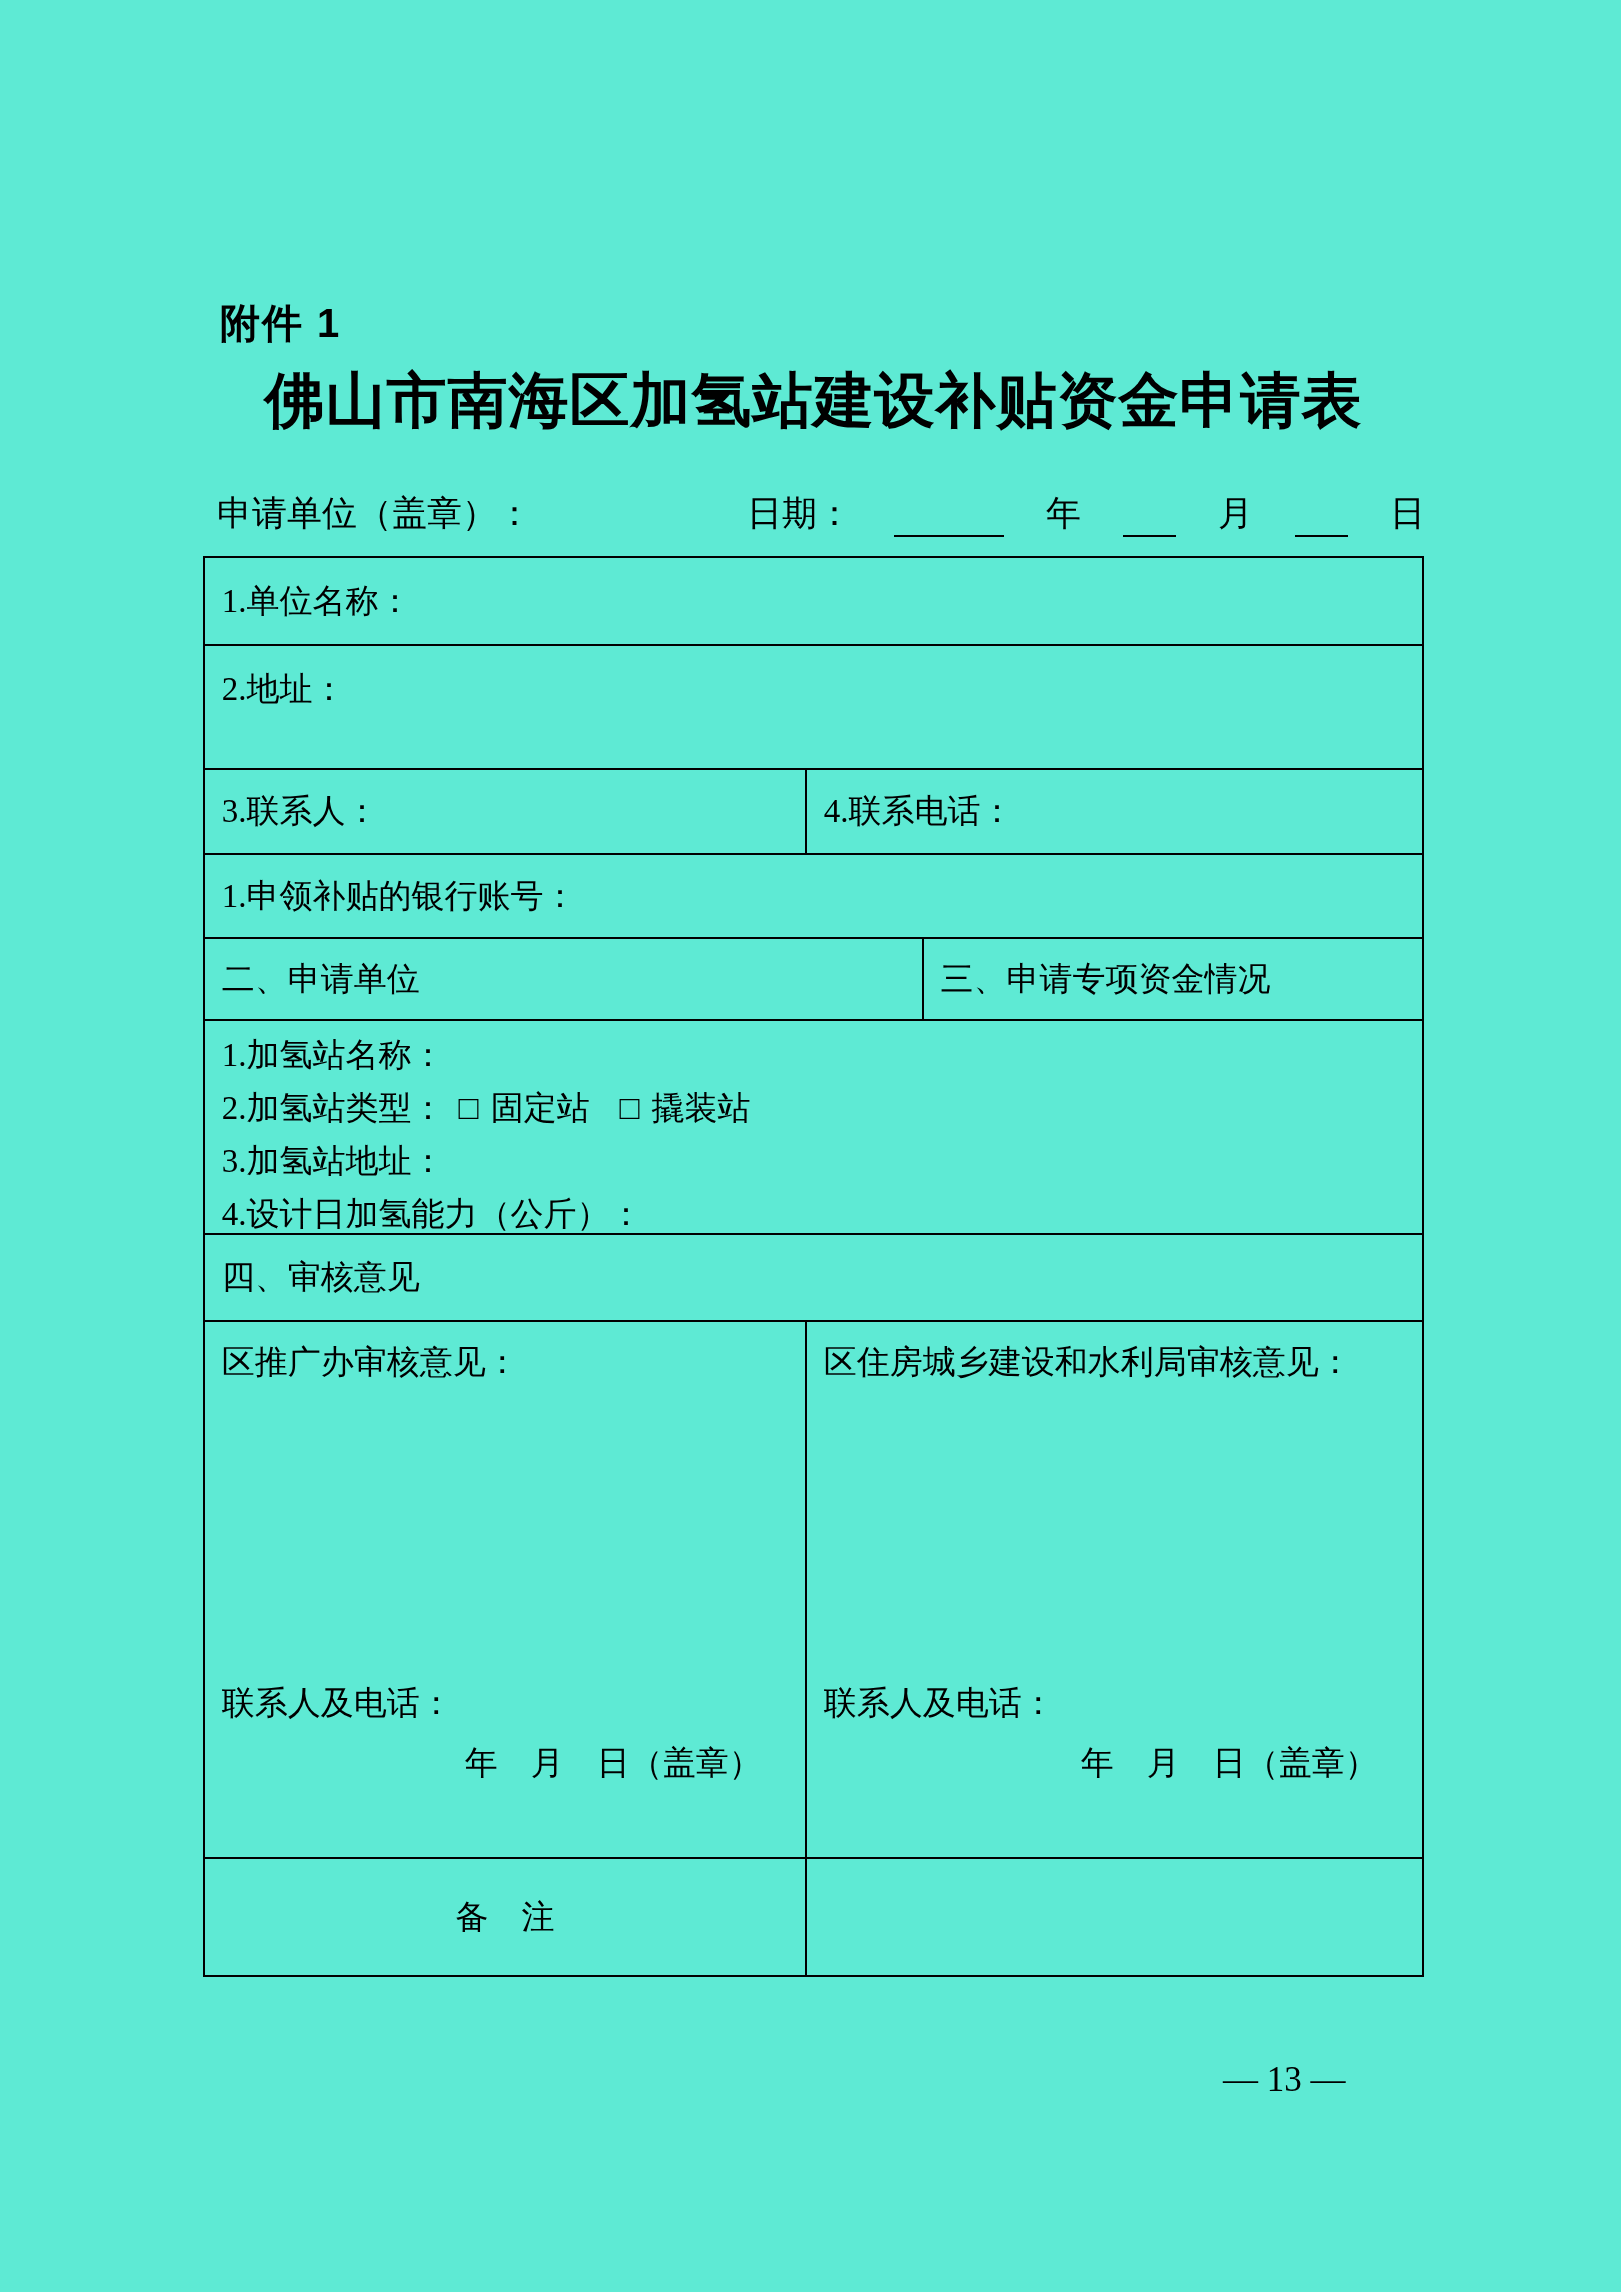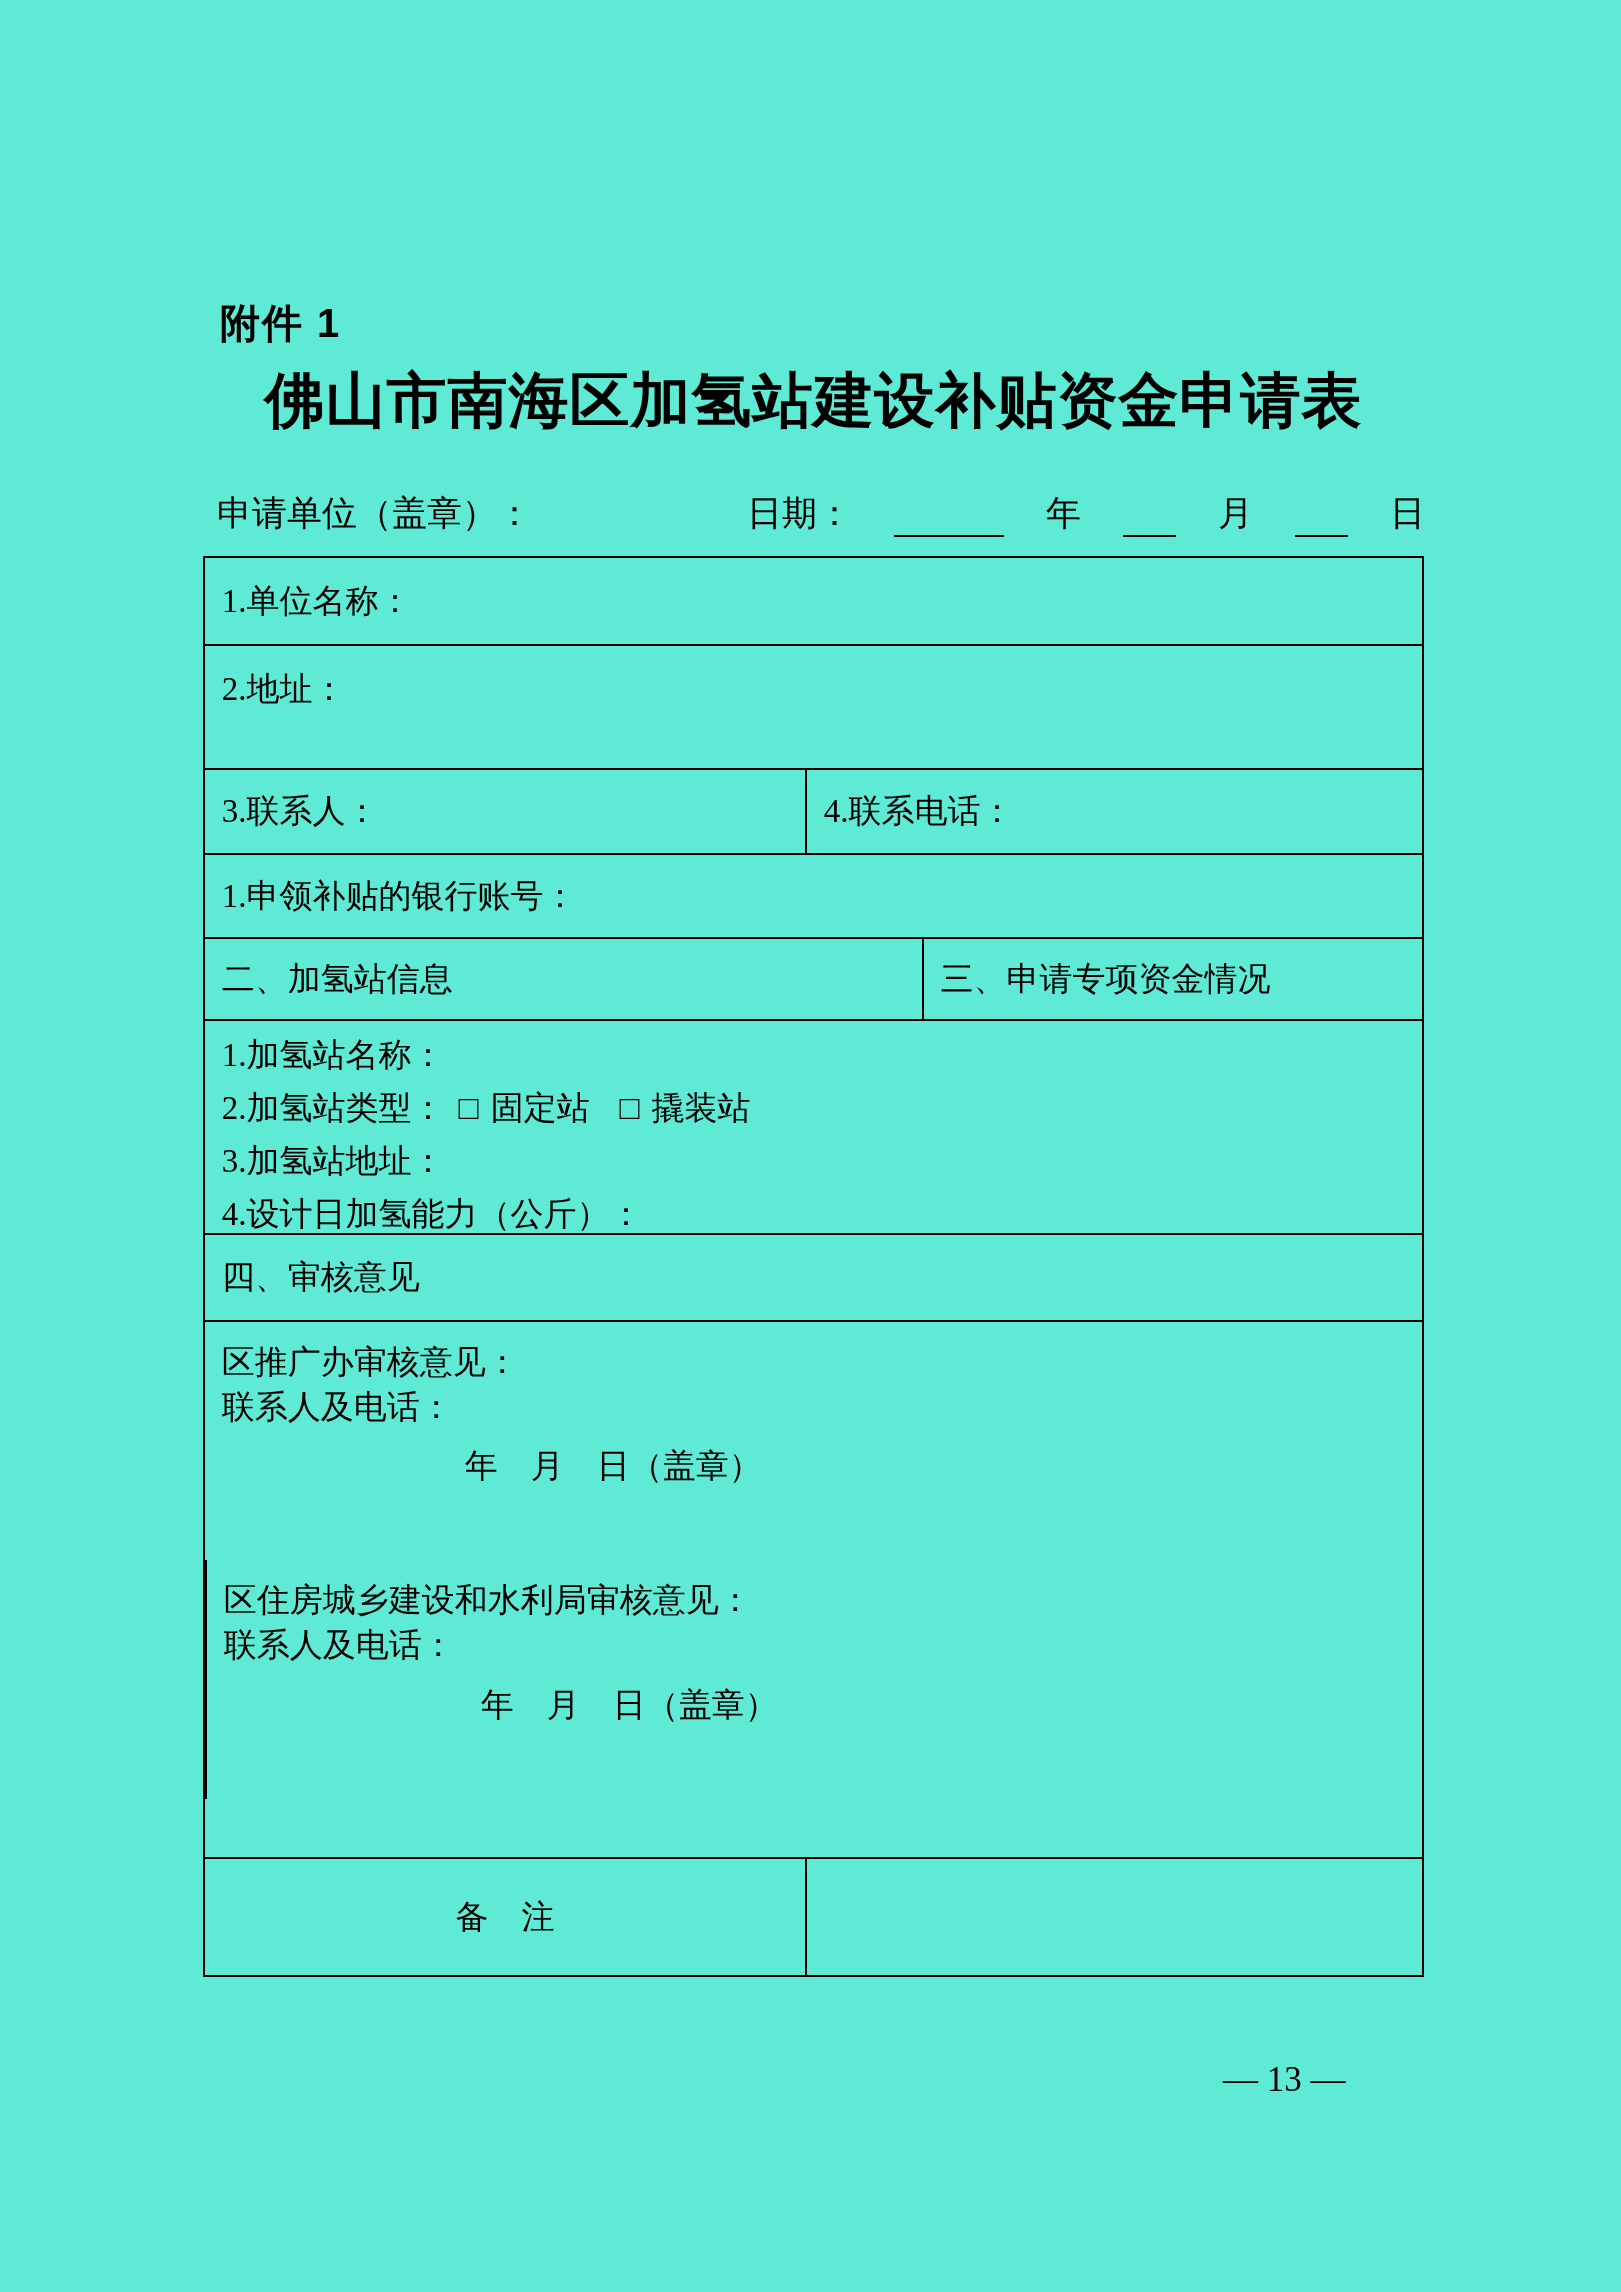--- a/index.html
+++ b/index.html
@@ -71,21 +71,21 @@
   .split59r { width: 41.1%; flex: none; border-left: 2px solid #000; }
 
   .h-r1 { height: 74px; }
   .h-r2 { height: 86px; }
   .h-r3 { height: 88px; }
   .h-r4 { height: 85px; margin-top: 36px; }
   .h-r5 { height: 84px; }
   .h-r6 { height: 82px; }
   .h-r7 { height: 214px; }
   .h-r8 { height: 87px; }
-  .h-r9 { height: 537px; flex-direction: column; }
+  .h-r9 { height: 537px; }
   .h-r10 { height: 118px; }
 
   .station-details { display: block; padding: 7.8px 16.7px 0; }
   .station-details .line { line-height: 53px; white-space: nowrap; }
   .checkbox { display: inline-block; margin: 0 3.9px 0 5.9px; }
   .checkbox.second { margin-left: 21.6px; }
   .subsidy-cell { align-items: flex-start; padding-top: 12.7px; }
 
   .review-cell {
     display: flex;
@@ -145,21 +145,21 @@
     <div class="trow h-r4">
       <div class="cell split49">3.联系人：</div>
       <div class="cell split49r">4.联系电话：</div>
     </div>
 
     <div class="trow h-r5">
       <div class="cell">1.申领补贴的银行账号：</div>
     </div>
 
     <div class="trow h-r6">
-      <div class="cell split59">二、加氢站信息</div>
+      <div class="cell split59">二、申请单位</div>
       <div class="cell split59r">三、申请专项资金情况</div>
     </div>
 
     <div class="trow h-r7">
       <div class="cell split59 station-details">
         <div class="line">1.加氢站名称：</div>
         <div class="line">
           <span>2.加氢站类型：</span>
           <span class="checkbox">□</span>
           <span>固定站</span>

